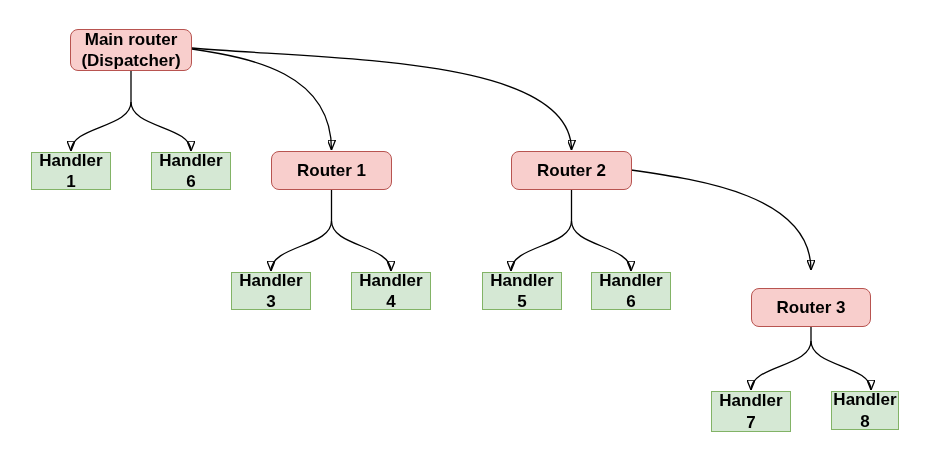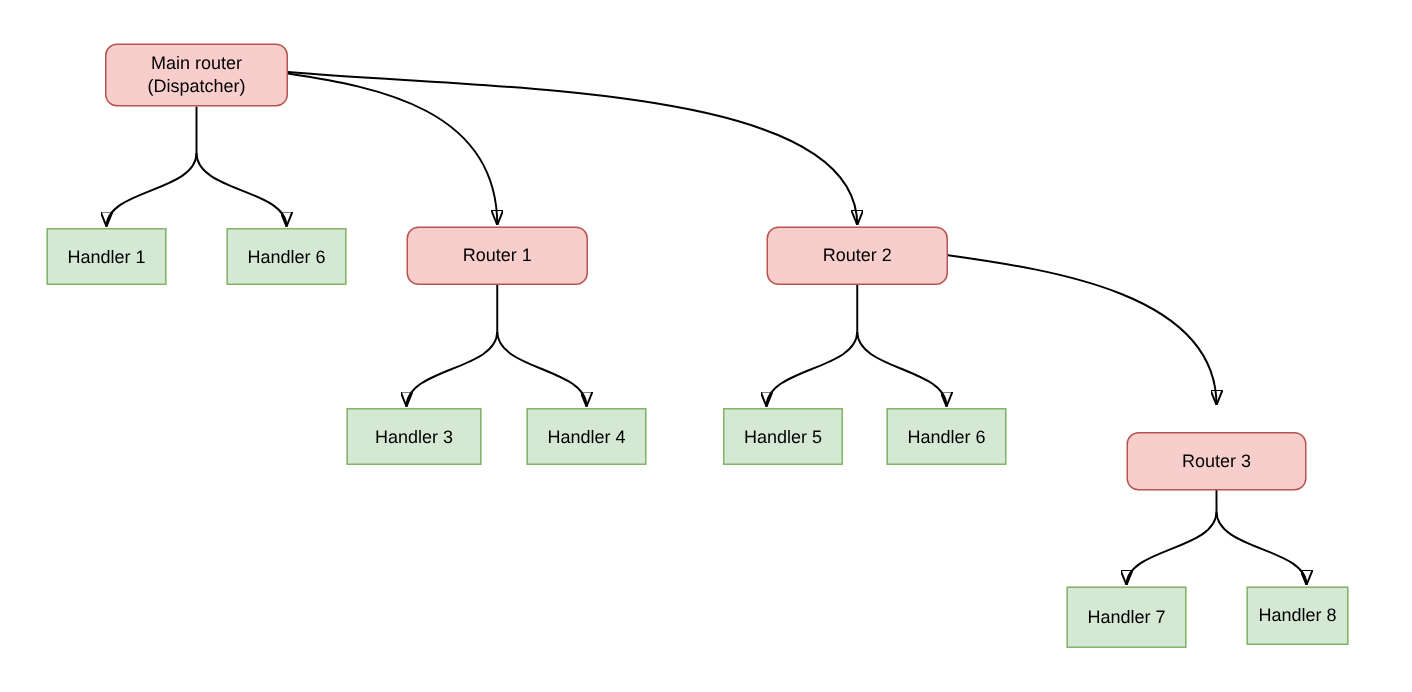--- a/index.html
+++ b/index.html
@@ -27,23 +27,24 @@
     stroke: #000000;
     stroke-width: 1.3;
   }
   .node {
     position: absolute;
     box-sizing: border-box;
     display: flex;
     align-items: center;
     justify-content: center;
     text-align: center;
-    font-size: 12px;
+    font-size: 17px;
     line-height: 1.25;
     color: #000000;
+    font-weight: bold;
   }
   .node-label {
     white-space: pre-line;
     padding: 0 4px;
   }
   .node.router {
     background: #f8cecc;
     border: 1.3px solid #b85450;
     border-radius: 8px;
   }
@@ -100,21 +101,21 @@
   </div>
 
   <div class="node router" style="left:271px;top:151px;width:121px;height:39px">
     <span class="node-label">Router 1</span>
   </div>
 
   <div class="node router" style="left:511px;top:151px;width:121px;height:39px">
     <span class="node-label">Router 2</span>
   </div>
 
-  <div class="node handler" style="left:231px;top:272px;width:90px;height:38px">
+  <div class="node handler" style="left:231px;top:272px;width:80px;height:38px">
     <span class="node-label">Handler 3</span>
   </div>
 
   <div class="node handler" style="left:351px;top:272px;width:80px;height:38px">
     <span class="node-label">Handler 4</span>
   </div>
 
   <div class="node handler" style="left:482px;top:272px;width:80px;height:38px">
     <span class="node-label">Handler 5</span>
   </div>

